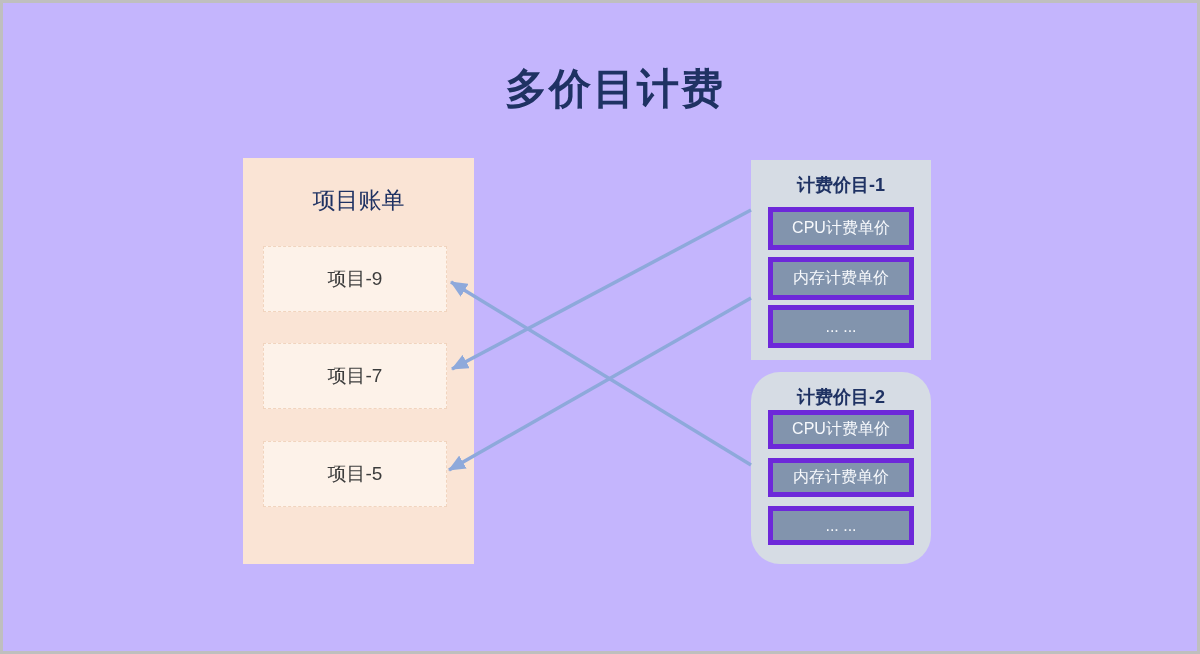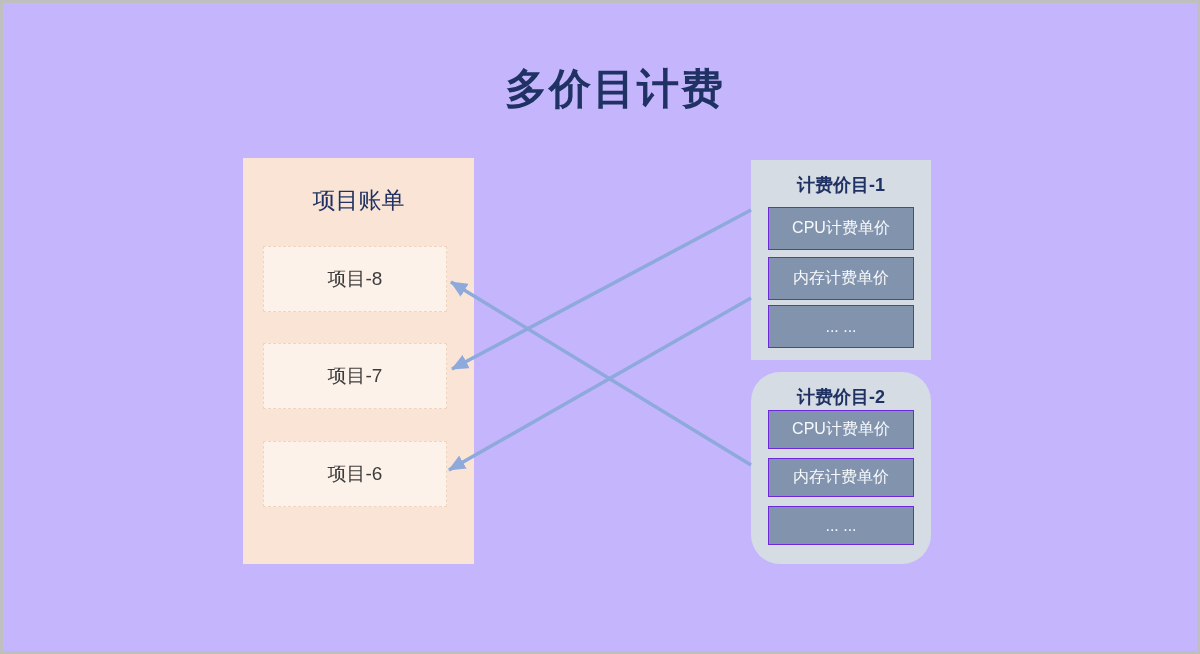--- a/index.html
+++ b/index.html
@@ -75,21 +75,21 @@
     text-align: center;
     font-size: 18px;
     font-weight: bold;
     color: #1f3263;
   }
   .price-row {
     position: absolute;
     left: 17px;
     width: 146px;
     background: #8294ad;
-    border: 1px solid #6d28d9;
+    border: 5px solid #6d28d9;
     box-sizing: border-box;
     display: flex;
     align-items: center;
     justify-content: center;
     font-size: 16px;
     color: #f7f9fc;
   }
   .pb1 .price-row { height: 43px; }
   .pb1 .price-row:nth-of-type(2) { top: 47px; }
   .pb1 .price-row:nth-of-type(3) { top: 97px; }
@@ -110,23 +110,23 @@
 </style>
 </head>
 <body>
 
 <div class="canvas">
 
   <div class="diagram-title">多价目计费</div>
 
   <div class="bill-box">
     <div class="box-title">项目账单</div>
-    <div class="bill-item">项目-8</div>
+    <div class="bill-item">项目-9</div>
     <div class="bill-item">项目-7</div>
-    <div class="bill-item">项目-6</div>
+    <div class="bill-item">项目-5</div>
   </div>
 
   <div class="price-box pb1">
     <div class="box-title">计费价目-1</div>
     <div class="price-row">CPU计费单价</div>
     <div class="price-row">内存计费单价</div>
     <div class="price-row">... ...</div>
   </div>
 
   <div class="price-box pb2">

